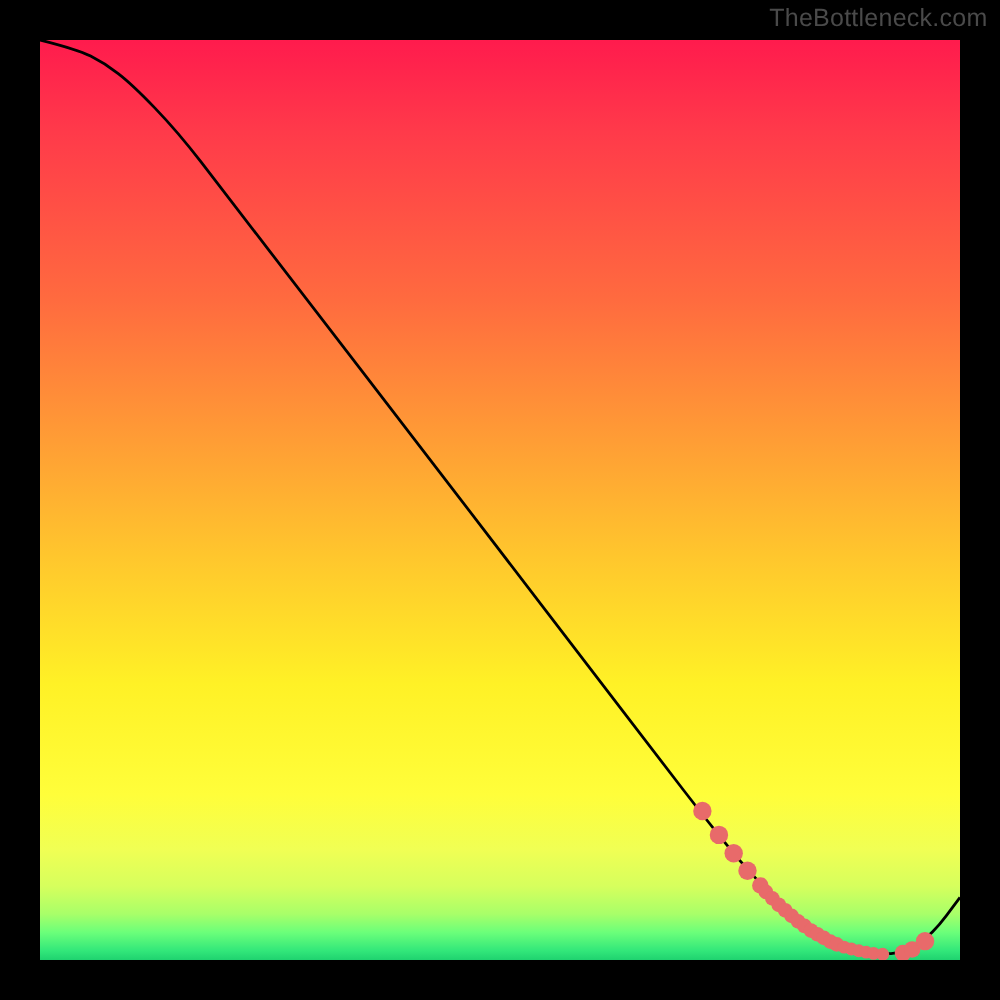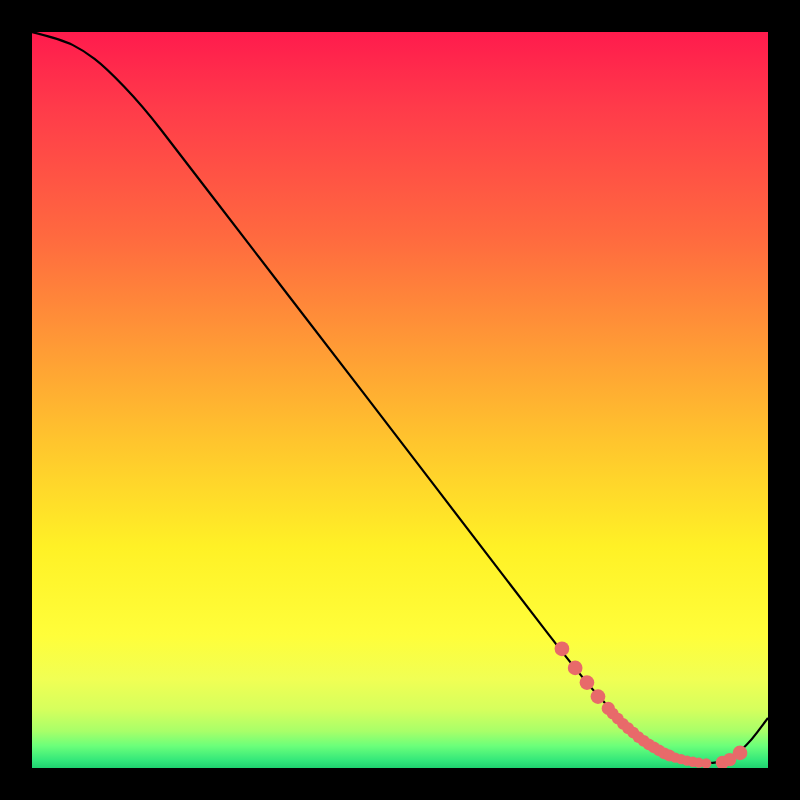--- a/index.html
+++ b/index.html
@@ -57,20 +57,21 @@
   }
   svg.curve {
     position: absolute;
     inset: 0;
   }
 </style>
 </head>
 <body>
 
 <div class="outer">
+  <div class="watermark">TheBottleneck.com</div>
   <div class="plot">
     <div class="gradient"></div>
     <svg id="curve-svg" class="curve" viewBox="0 0 736 736" preserveAspectRatio="none">
         <path d="M 0 0 Q 29.44 7.360000000000014 40.480000000000004 12.879999999999995 Q 51.52 18.399999999999977 62.56 26.863999999999976 Q 73.60000000000001 35.327999999999975 92 54.464 Q 110.39999999999999 73.60000000000002 128.8 97.52000000000004 Q 147.20000000000002 121.44000000000005 184 169.28000000000003 Q 220.79999999999998 217.12 257.6 264.96000000000004 Q 294.40000000000003 312.8 331.20000000000005 360.64 Q 368 408.48 404.79999999999995 456.688 Q 441.59999999999997 504.89599999999996 471.03999999999996 543.168 Q 500.48 581.44 515.2 600.576 Q 529.92 619.712 544.64 638.112 Q 559.36 656.512 574.08 672.336 Q 588.8000000000001 688.16 603.52 699.568 Q 618.24 710.976 632.96 717.9680000000001 Q 647.68 724.96 658.72 728.2719999999999 Q 669.76 731.584 680.8 730.848 Q 691.8399999999999 730.112 702.8799999999999 722.752 Q 713.92 715.392 724.96 700.672 T 736 685.952" fill="none" stroke="#000000" stroke-width="2.2"></path>
         <circle cx="529.92" cy="616.768" r="7.36" fill="#e86a6a"></circle>
         <circle cx="543.168" cy="635.904" r="7.36" fill="#e86a6a"></circle>
         <circle cx="554.944" cy="650.624" r="7.36" fill="#e86a6a"></circle>
         <circle cx="565.984" cy="664.608" r="7.36" fill="#e86a6a"></circle>
         <circle cx="576.2879999999999" cy="676.384" r="6.6240000000000006" fill="#e86a6a"></circle>
         <circle cx="580.7040000000001" cy="681.536" r="5.888000000000001" fill="#e86a6a"></circle>

